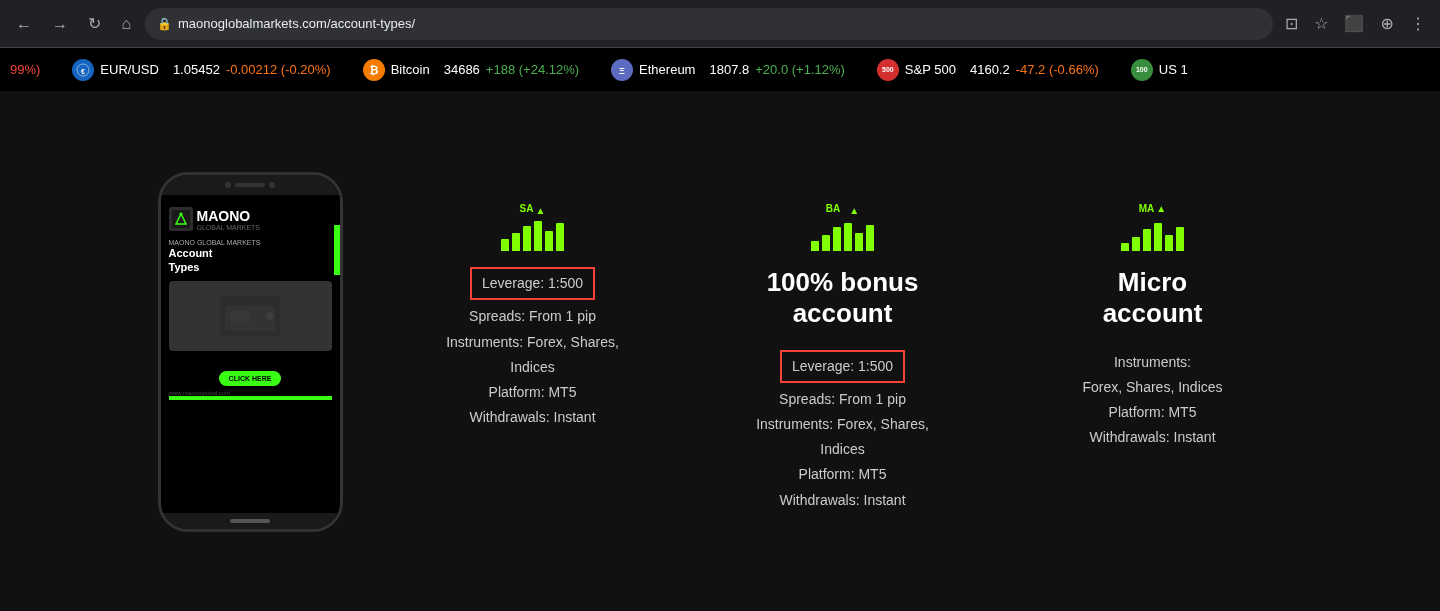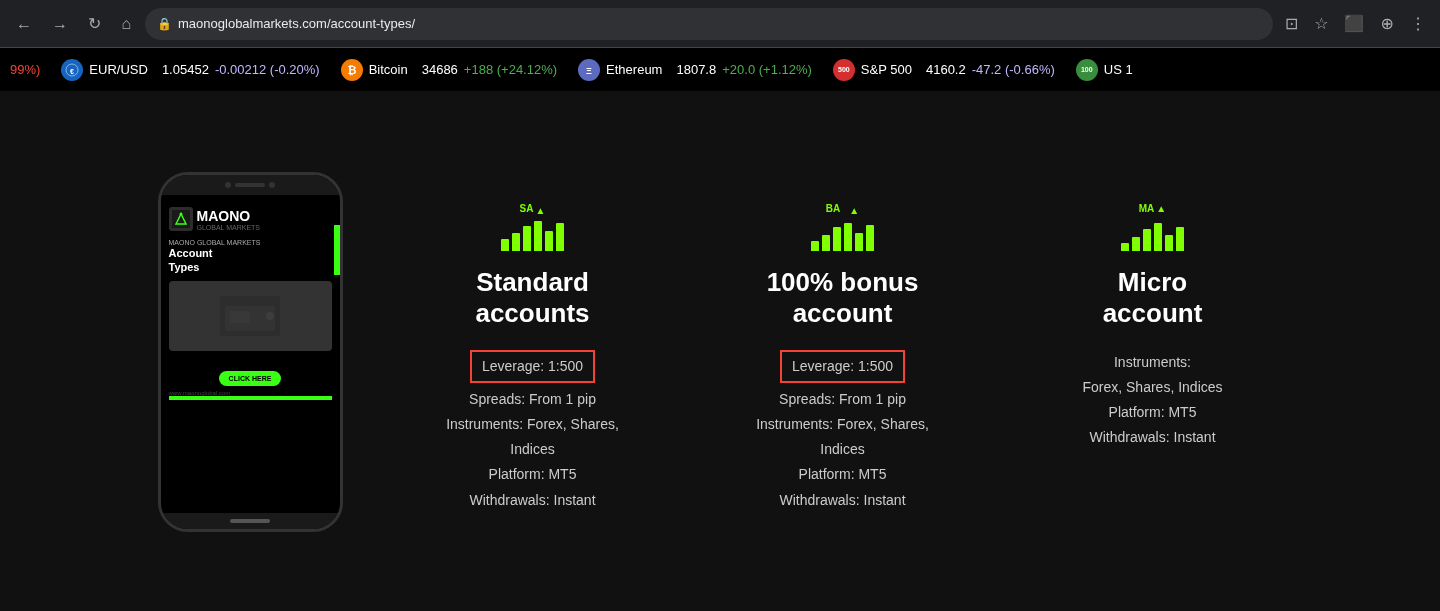--- a/index.html
+++ b/index.html
@@ -53,21 +53,21 @@
 
     
     .ticker-bar {
       background: #000;
       height: 44px;
       display: flex;
       align-items: center;
       padding: 16px 10px;
       border-bottom: 1px solid #111;
       overflow: hidden;
-      gap: 21px;
+      gap: 32px;
       white-space: nowrap;
     }
     .ticker-item {
       display: flex;
       align-items: center;
       gap: 6px;
       font-size: 13px;
     }
     .ticker-icon {
       width: 22px;
@@ -76,21 +76,21 @@
       display: flex;
       align-items: center;
       justify-content: center;
       font-size: 11px;
       font-weight: bold;
       flex-shrink: 0;
     }
     .ticker-name { color: #fff; font-weight: 500; }
     .ticker-price { color: #fff; font-weight: 500; margin-left: 8px; }
     .ticker-change-pos { color: #4caf50; }
-    .ticker-change-neg { color: #c4b5fd; }
+    .ticker-change-neg { color: #f97316; }
 
     
     .main-content {
       background: #111;
       min-height: 520px;
       display: flex;
       align-items: center;
       justify-content: center;
       padding: 40px 60px;
       gap: 60px;
@@ -380,21 +380,20 @@
         </div>
         <div class="bar-chart">
           <div class="bar" style="height:12px;"></div>
           <div class="bar" style="height:18px;"></div>
           <div class="bar" style="height:25px;"></div>
           <div class="bar" style="height:30px;"></div>
           <div class="bar" style="height:20px;"></div>
           <div class="bar" style="height:28px;"></div>
         </div>
       </div>
-      <div class="account-title">Standard<br>accounts</div>
       <div class="account-details">
         <div style="border:2px solid #f44336;display:inline-block;padding:2px 10px;margin-bottom:4px;">Leverage: 1:500</div><br>
         <span>Spreads: From 1 pip</span><br>
         <span>Instruments: Forex, Shares,</span><br>
         <span>Indices</span><br>
         <span>Platform: MT5</span><br>
         <span>Withdrawals: Instant</span>
       </div>
     </div>
 

